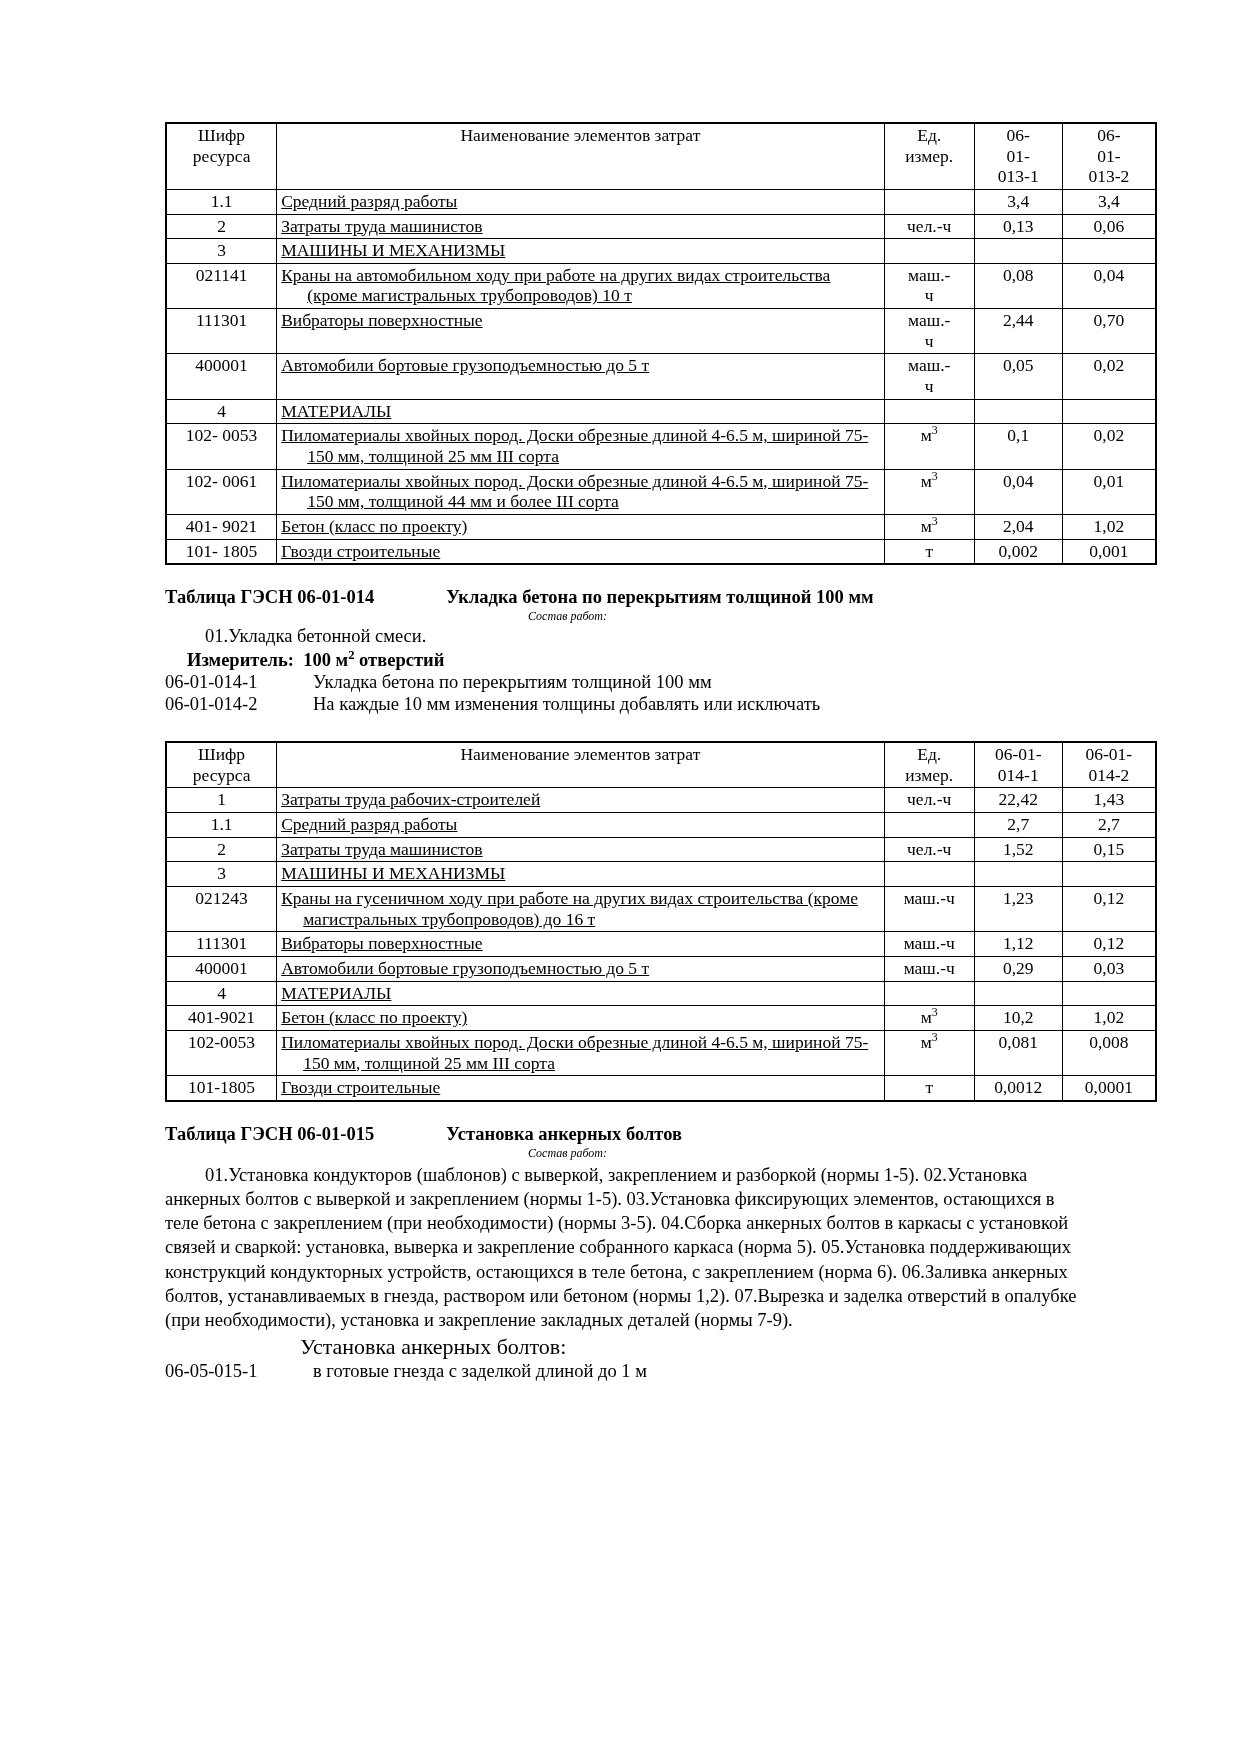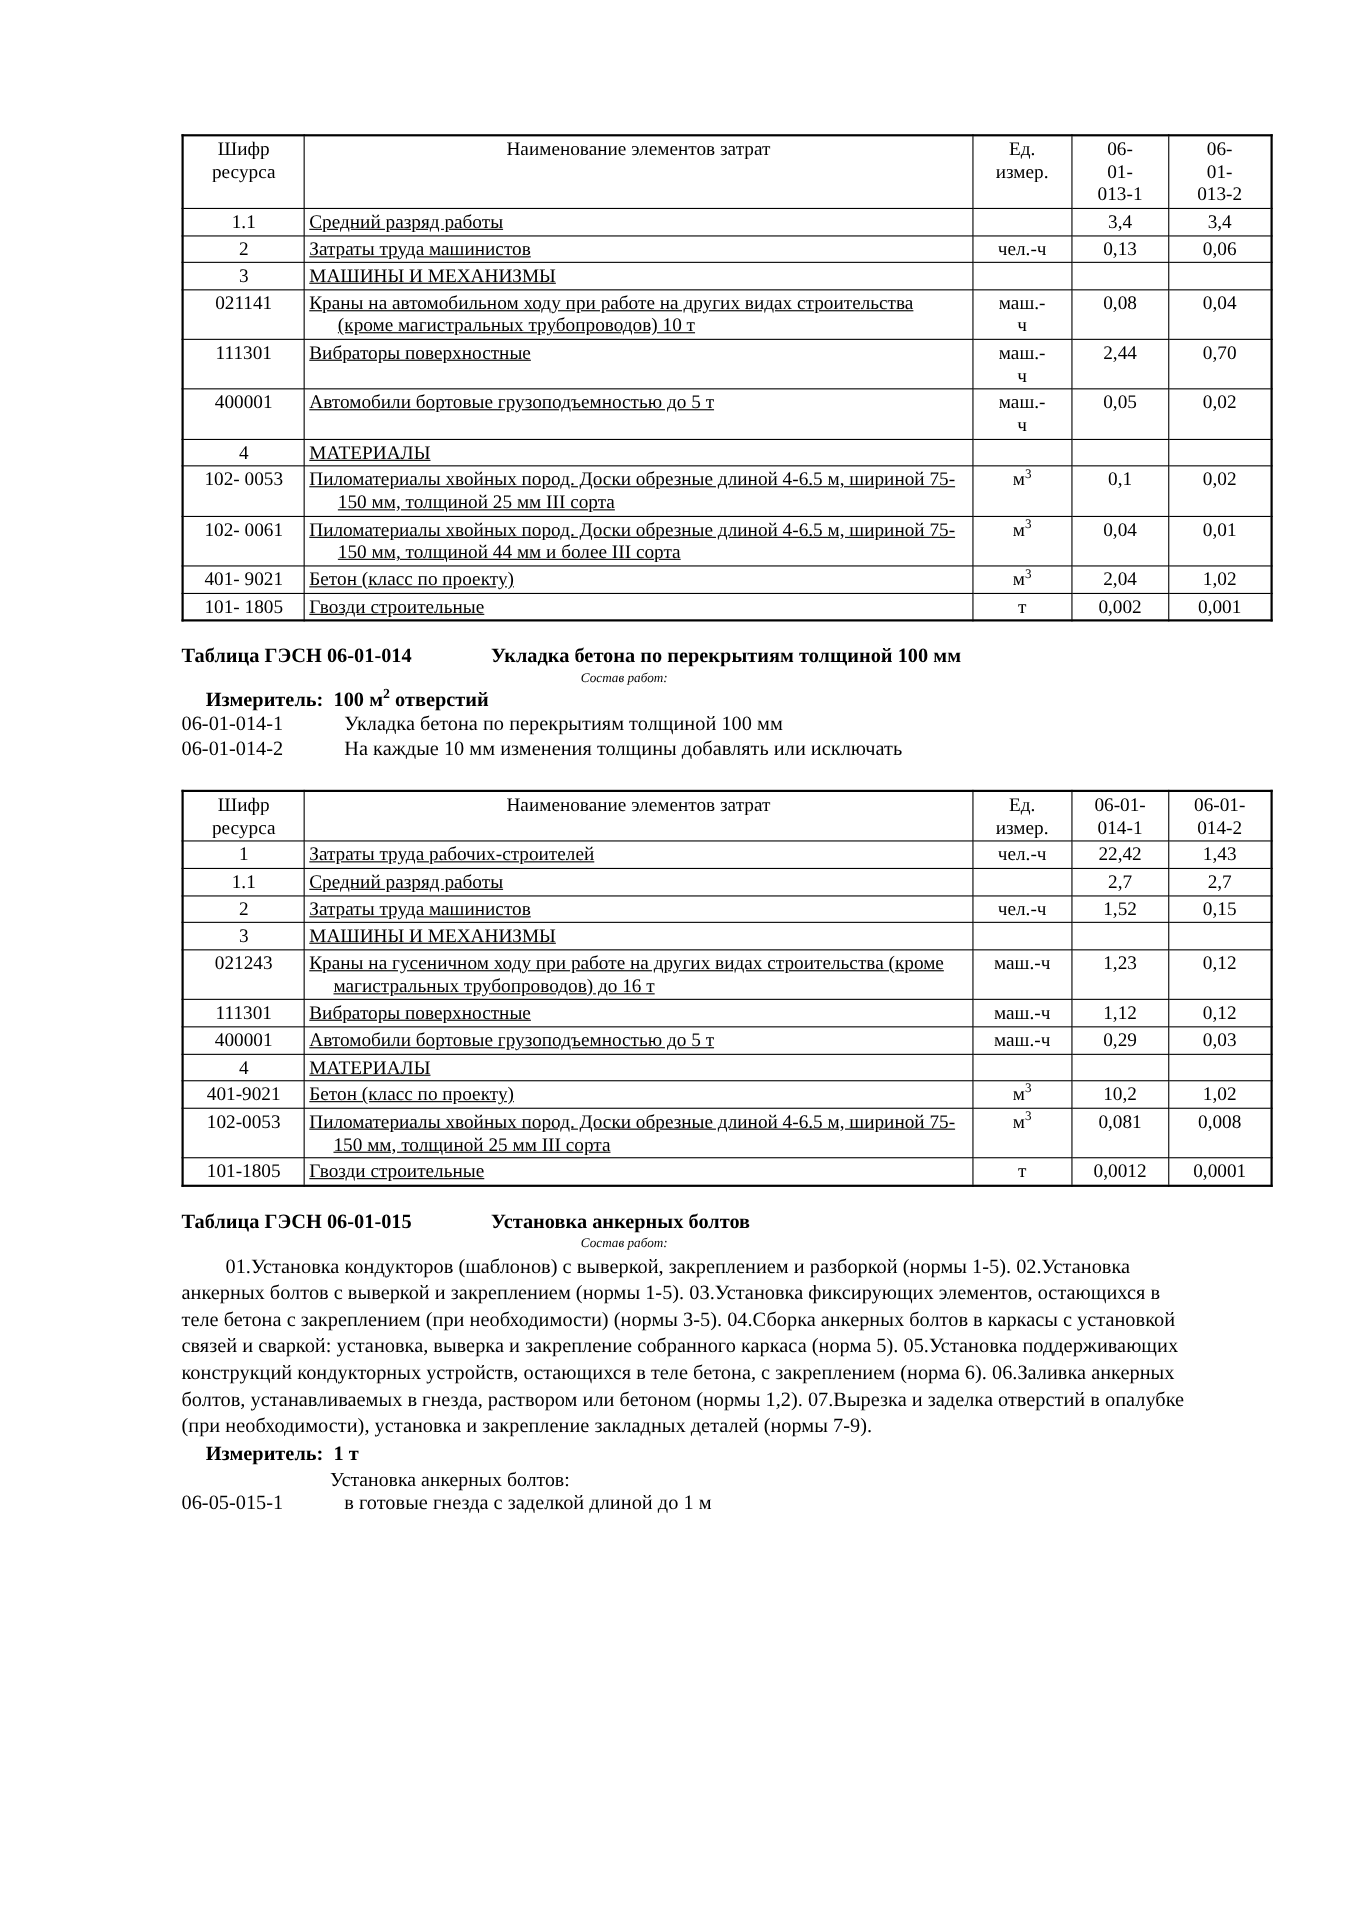--- a/index.html
+++ b/index.html
@@ -108,21 +108,21 @@
   .norm-line .nm { display: inline-block; width: 148px; }
   .para {
     font-size: 18.5px;
     line-height: 1.31;
     margin-top: 2px;
     text-align: left;
   }
   .para .first { padding-left: 40px; }
   .gap-before-table { height: 26px; }
   .sub-head {
-    font-size: 18px;
+    font-size: 22px;
     margin-top: 2px;
     padding-left: 135px;
   }
 </style>
 </head>
 <body>
 
 <div class="page">
 
   <table class="gesn">
@@ -251,20 +251,21 @@
         <td class="name">Гвозди строительные</td>
         <td class="unit">т</td>
         <td class="val">0,002</td>
         <td class="val">0,001</td>
       </tr>
     </tbody>
   </table>
 
   <div class="tbl-title"><span>Таблица ГЭСН 06-01-014</span><span class="name-part">Укладка бетона по перекрытиям толщиной 100 мм</span></div>
   <div class="sostav">Состав работ:</div>
+  <div class="work-line">01.Укладка бетонной смеси.</div>
   <div class="izmeritel"><span>Измеритель:</span>&nbsp; <span>100 м</span><sup>2</sup><span> отверстий</span></div>
   <div class="norm-line"><span class="nm">06-01-014-1</span><span>Укладка бетона по перекрытиям толщиной 100 мм</span></div>
   <div class="norm-line"><span class="nm">06-01-014-2</span><span>На каждые 10 мм изменения толщины добавлять или исключать</span></div>
 
   <div class="gap-before-table"></div>
 
   <table class="gesn">
     <colgroup>
       <col class="c-code">
         <col class="c-name">
@@ -375,17 +376,16 @@
         <td class="unit">т</td>
         <td class="val">0,0012</td>
         <td class="val">0,0001</td>
       </tr>
     </tbody>
   </table>
 
   <div class="tbl-title"><span>Таблица ГЭСН 06-01-015</span><span class="name-part">Установка анкерных болтов</span></div>
   <div class="sostav">Состав работ:</div>
   <div class="para"><span class="first">01.Установка кондукторов (шаблонов) с выверкой, закреплением и разборкой (нормы 1-5).</span> <span>02.Установка анкерных болтов с выверкой и закреплением (нормы 1-5). 03.Установка фиксирующих элементов, остающихся в теле бетона с закреплением (при необходимости) (нормы 3-5). 04.Сборка анкерных болтов в каркасы с установкой связей и сваркой: установка, выверка и закрепление собранного каркаса (норма 5). 05.Установка поддерживающих конструкций кондукторных устройств, остающихся в теле бетона, с закреплением (норма 6). 06.Заливка анкерных болтов, устанавливаемых в гнезда, раствором или бетоном (нормы 1,2). 07.Вырезка и заделка отверстий в опалубке (при необходимости), установка и закрепление закладных деталей (нормы 7-9).</span></div>
-  <div class="izmeritel"><span>Измеритель:</span>&nbsp; <span>1 т</span></div>
   <div class="sub-head">Установка анкерных болтов:</div>
   <div class="norm-line"><span class="nm">06-05-015-1</span><span>в готовые гнезда с заделкой длиной до 1 м</span></div>
 
 </div>
 
 </body></html>

